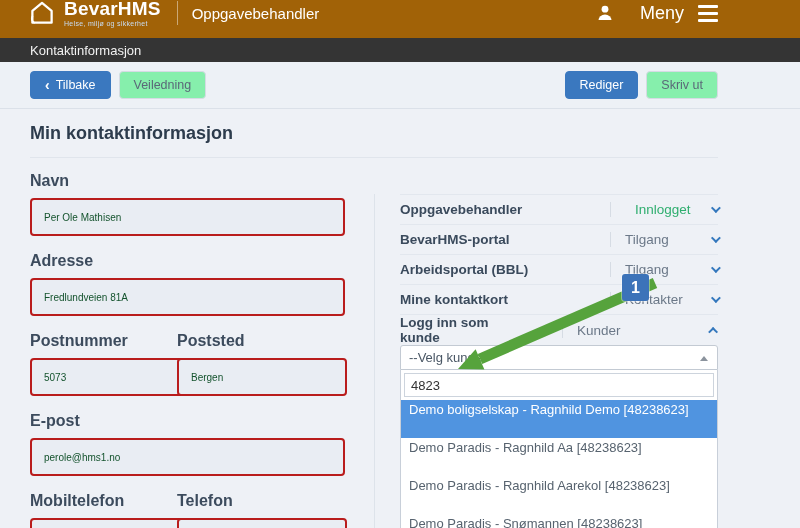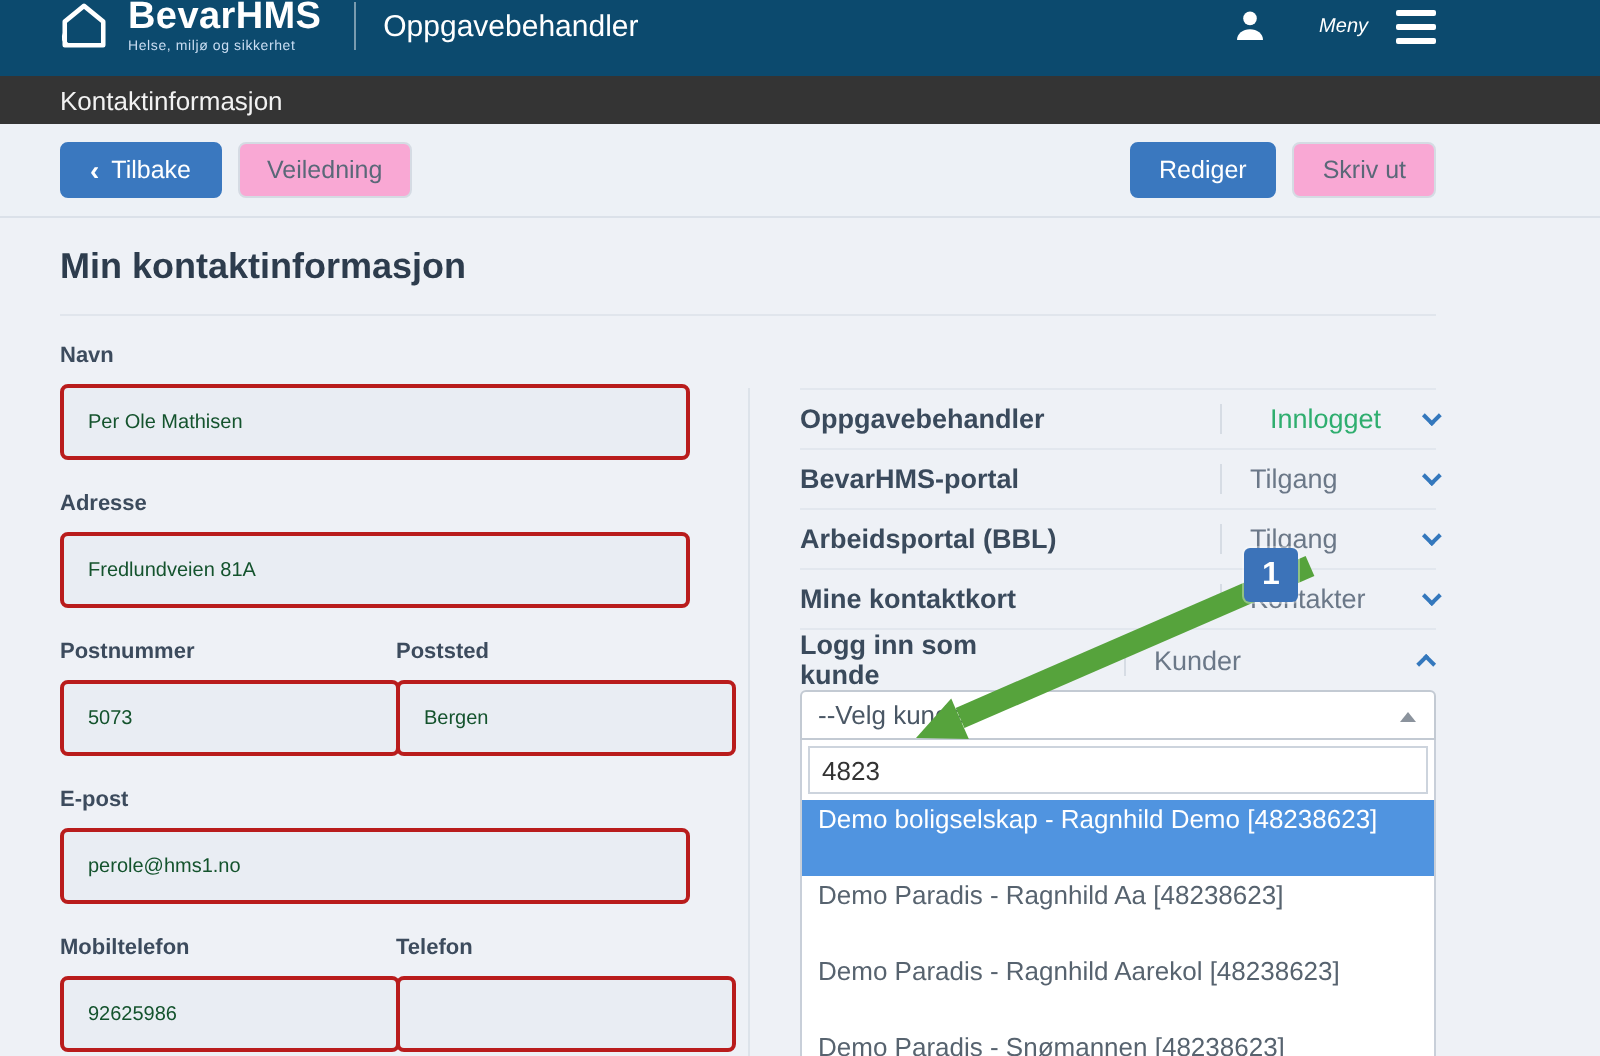--- a/index.html
+++ b/index.html
@@ -7,75 +7,75 @@
   body {
     font-family: "Liberation Sans", sans-serif;
     background: #eef1f6;
     position: relative;
     overflow: hidden;
     color: #3c4b5d;
   }
 
   
   .topbar {
-    height: 38px; background: #0c4a6e;
+    height: 38px; background: #a16207;
     display: flex; align-items: center;
     padding: 0 82px 12px 28px;
   }
   .logo-wrap { display:flex; align-items:center; }
   .brand-block { margin-left: 8px; line-height: 1; }
   .brand-name { color:#fff; font-size: 19px; font-weight: bold; letter-spacing: .2px; }
   .brand-tagline { color:#c9ddf2; font-size: 7px; margin-top: 2px; letter-spacing: .3px; }
   .head-sep { width:1px; height: 24px; background: rgba(255,255,255,.45); margin: 0 14px 0 16px; }
   .app-name { color:#fff; font-size: 15px; }
   .top-right { margin-left: auto; display: flex; align-items: center; }
-  .menu-label { color:#fff; font-size: 10px; margin: 0 14px 0 26px; font-style: italic; }
+  .menu-label { color:#fff; font-size: 18px; margin: 0 14px 0 26px; }
   .burger { display:flex; flex-direction: column; gap: 4px; cursor: pointer; }
   .burger span { width: 20px; height: 3px; background: #fff; border-radius: 1px; }
 
   
   .crumbbar {
     height: 24px; background: #343434; color: #f2f2f2;
     display: flex; align-items: center; padding-left: 30px; font-size: 13px;
   }
 
   
   .toolbar {
     height: 47px; background: #edf1f6; border-bottom: 1px solid #dbe1e9;
     display: flex; align-items: center; padding: 0 82px 0 30px;
   }
   .btn {
     height: 28px; border-radius: 4px; font-size: 12.5px;
     display: inline-flex; align-items: center; justify-content: center;
     padding: 0 14px; cursor: pointer; font-family: inherit;
   }
   .btn-primary { background: #3a78bf; color: #fff; border: 1px solid #3a78bf; }
-  .btn-light { background: #f9a8d4; color: #5a6878; border: 1px solid #d5dbe3; margin-left: 8px; }
+  .btn-light { background: #86efac; color: #5a6878; border: 1px solid #d5dbe3; margin-left: 8px; }
   .btn-back .back-chev { font-size: 14px; font-weight: bold; margin-right: 6px; line-height: 1; }
   .btn-edit { margin-left: auto; }
 
   
   .content { padding: 14px 82px 0 30px; }
   .page-title { font-size: 18px; font-weight: bold; color: #2d3c4d; }
   .title-rule { height: 1px; background: #e0e5ec; margin: 13px 0 12px; }
 
   .columns { display: flex; }
   .left-col { width: 315px; padding-top: 2px; }
   .v-divider { width: 1px; background: #dde3ea; margin-left: 29px; margin-top: 24px; }
   .right-col { width: 318px; margin-left: 25px; }
 
   
   .field { margin-bottom: 16px; }
-  .field label { display: block; font-size: 11px; font-weight: bold; color: #3c4b5d; margin-bottom: 8px; }
+  .field label { display: block; font-size: 16px; font-weight: bold; color: #3c4b5d; margin-bottom: 8px; }
   .field input {
     width: 100%; height: 38px; background: #e9edf3; border: 2px solid #b91c1c;
     border-radius: 4px; padding: 0 12px; font-size: 10px; color: #14532d;
     font-family: inherit; outline: none;
   }
-  .two-col { display: flex; gap: 21px; }
+  .two-col { display: flex; }
   .two-col .field { width: 147px; }
   .two-col .field input { width: 170px; }
 
   
   .panel { border-top: 1px solid #e2e7ee; margin-top: 24px; }
   .acc-row {
     height: 30px; display: flex; align-items: center;
     border-bottom: 1px solid #e2e7ee; cursor: pointer;
   }
   .acc-row:last-of-type { border-bottom: none; gap: 48px; }

